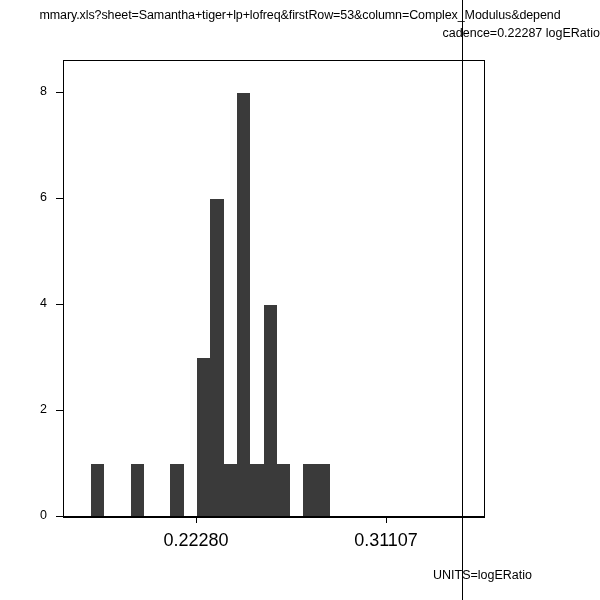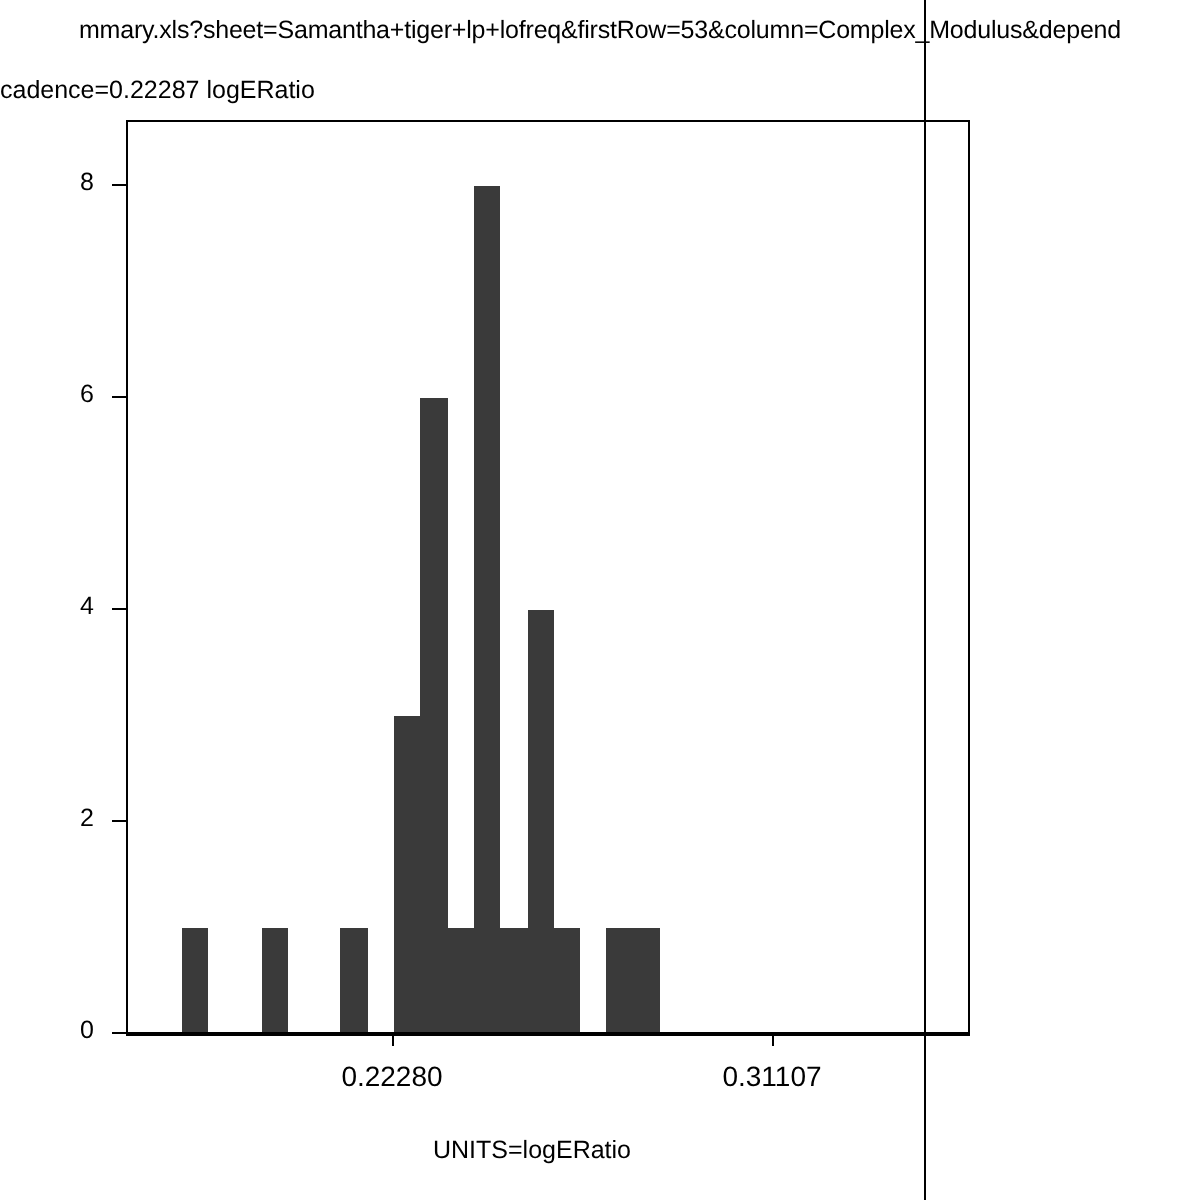--- a/index.html
+++ b/index.html
@@ -29,24 +29,23 @@
     text-align: center;
     font-size: 12.5px;
     white-space: nowrap;
     letter-spacing: -0.1px;
   }
   .title-line2 {
     position: absolute;
     left: 0;
     top: 26px;
     width: 600px;
-    text-align: left;
+    text-align: right;
     font-size: 12.5px;
     white-space: nowrap;
-    margin-top: 12px;
   }
   
   #plot-frame {
     position: absolute;
     left: 63px;
     top: 60px;
     width: 422px;
     height: 458px;
     border: 1px solid #000000;
     box-sizing: border-box;
@@ -77,30 +76,30 @@
     width: 40px;
   }
   .xtick-line {
     position: absolute;
     width: 1px;
     height: 7px;
     background: #000000;
   }
   .xtick-label {
     position: absolute;
-    font-size: 14px;
+    font-size: 18px;
     text-align: center;
     width: 70px;
   }
   .xaxis-caption {
     position: absolute;
     top: 568px;
     left: 0;
     width: 532px;
-    text-align: center;
+    text-align: right;
     font-size: 12.5px;
   }
   
   #cursor-line {
     position: absolute;
     top: 0;
     left: 419px;
     width: 1px;
     height: 600px;
     background: #000000;

